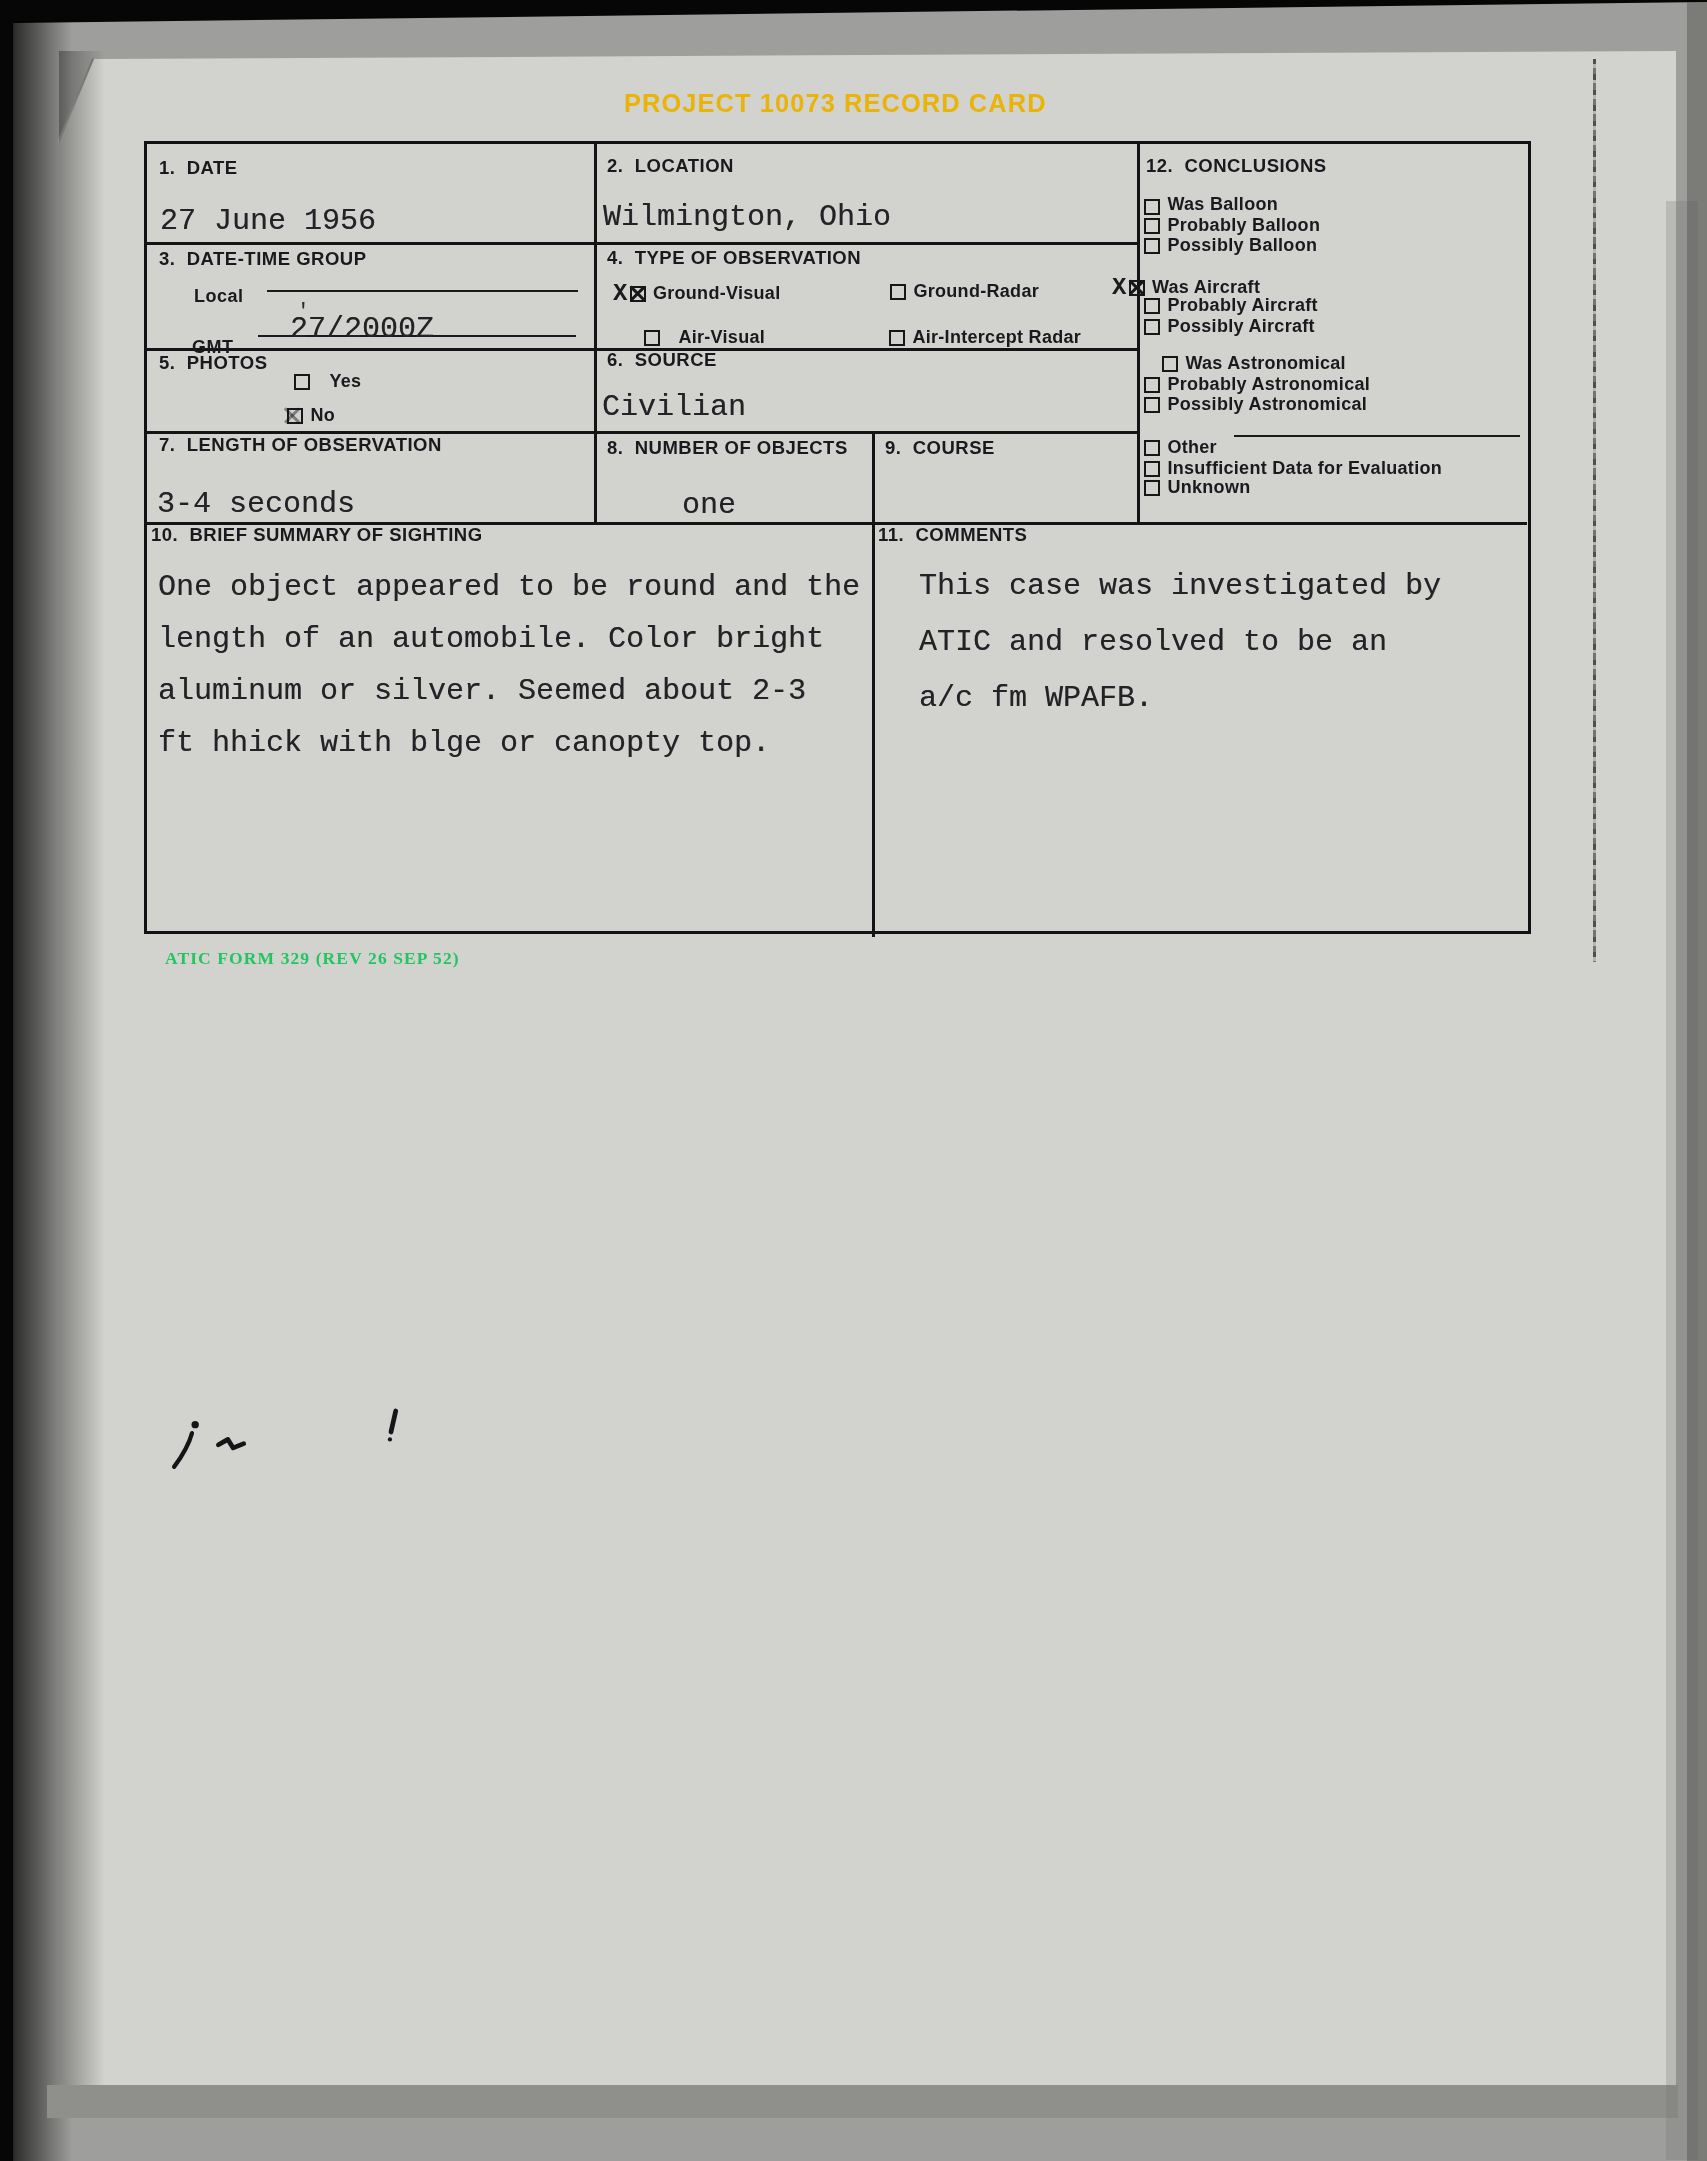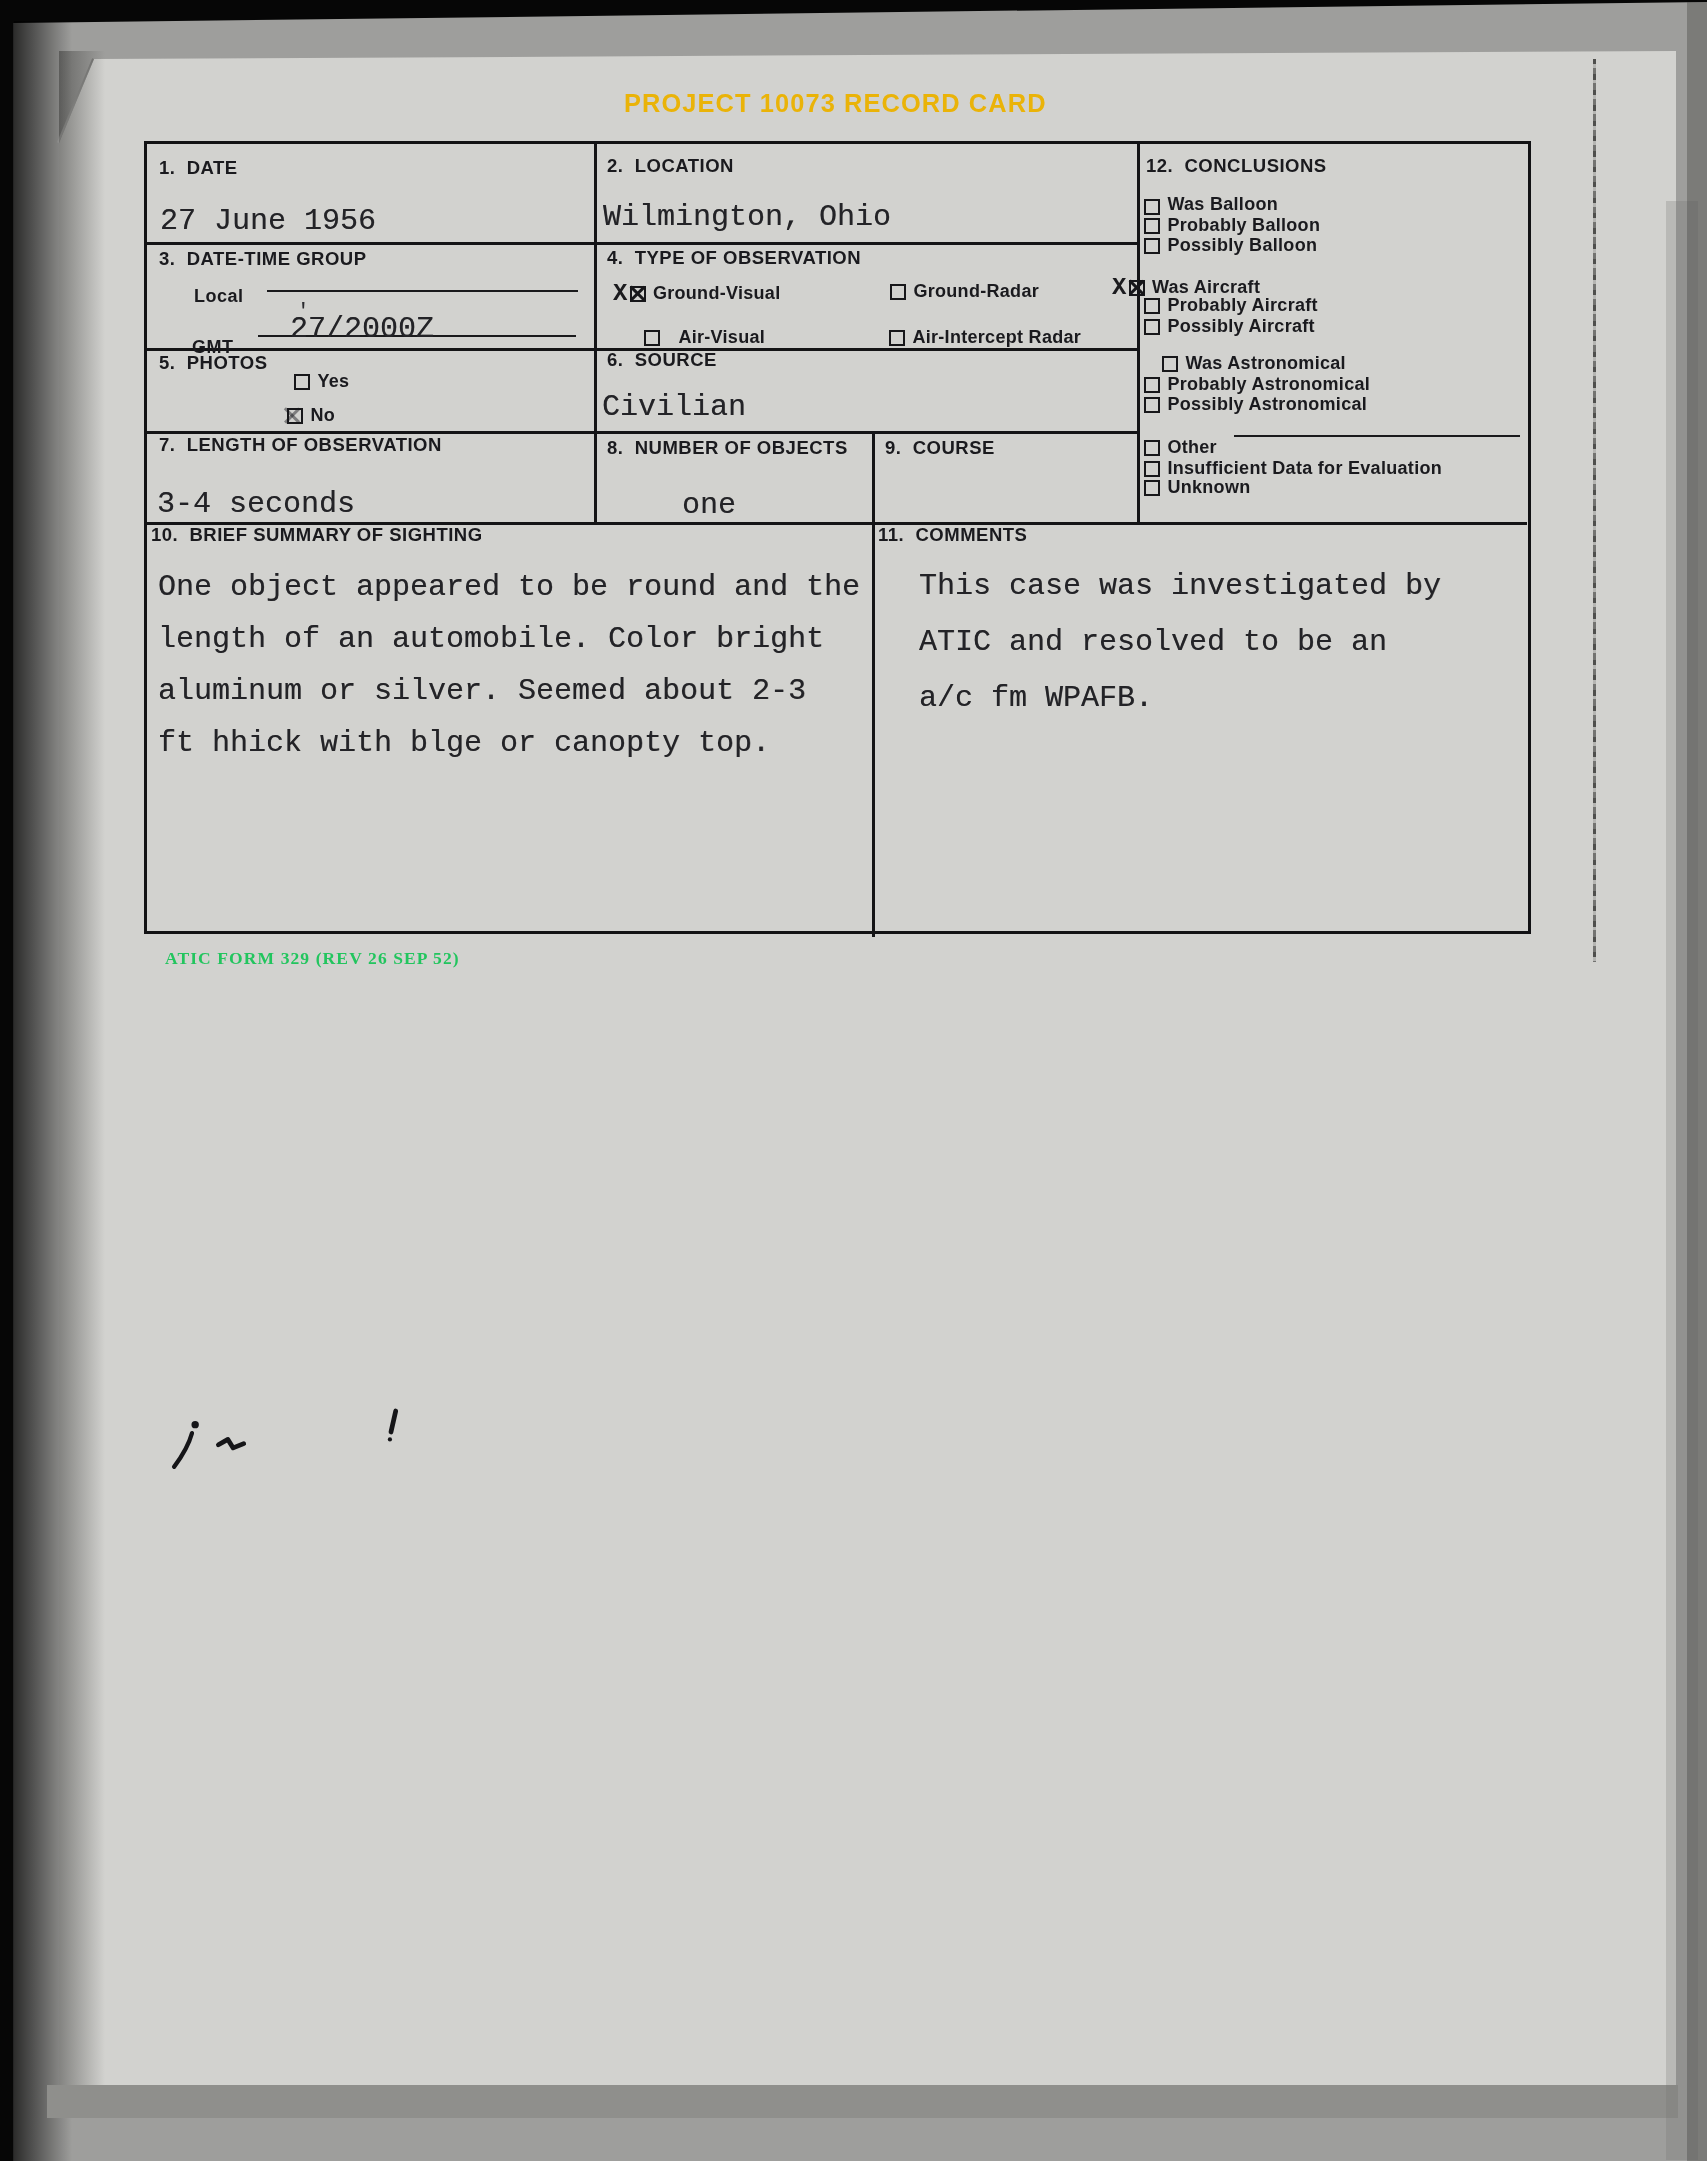--- a/index.html
+++ b/index.html
@@ -108,21 +108,21 @@
   <div class="crow" style="left:644px;top:327px;gap:11px;">
     <span class="cb"></span>
     <span class="cb-label">Air-Visual</span>
   </div>
   <div class="crow" style="left:889px;top:327px;">
     <span class="cb"></span>
     <span class="cb-label">Air-Intercept Radar</span>
   </div>
 
   <div class="lbl" style="left:159px;top:352px;">5.  PHOTOS</div>
-  <div class="crow" style="left:294px;top:371px;">
+  <div class="crow" style="left:294px;top:371px;gap:12px;">
     <span class="cb"></span>
     <span class="cb-label">Yes</span>
   </div>
   <div class="crow" style="left:287px;top:405px;">
     <span class="cb checked faint"></span>
     <span class="cb-label">No</span>
   </div>
 
   <div class="lbl" style="left:607px;top:349px;">6.  SOURCE</div>
   <div class="typed" style="left:602px;top:390px;">Civilian</div>

